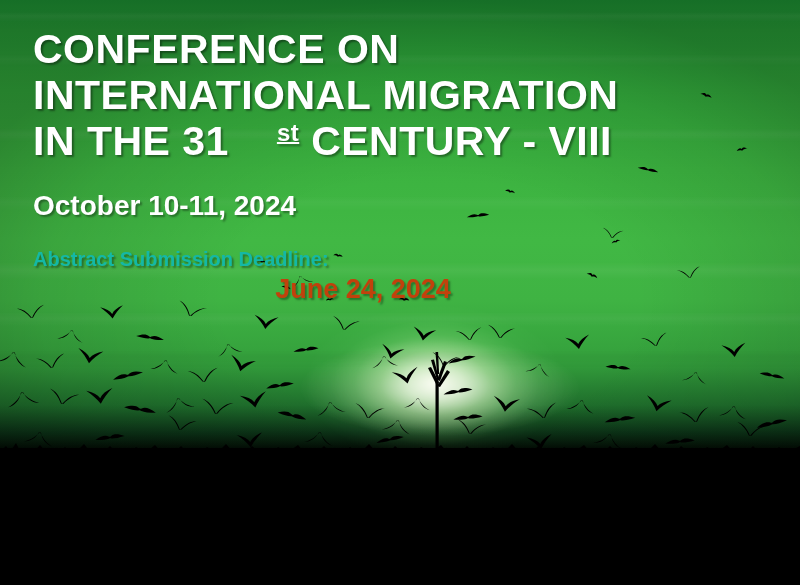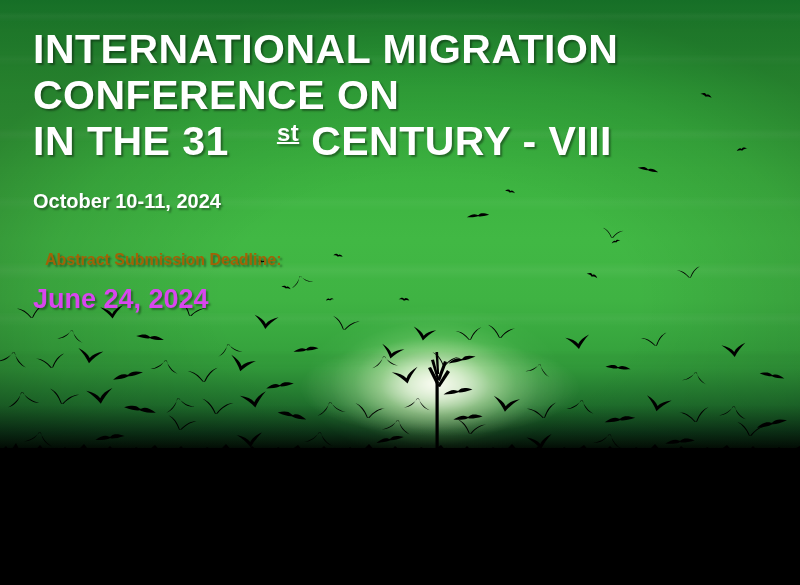--- a/index.html
+++ b/index.html
@@ -123,41 +123,42 @@
     font-size: 24px;
     vertical-align: baseline;
     position: relative;
     top: -14px;
     text-decoration: underline;
     text-underline-offset: 1px;
     margin-left: 48px;
   }
   .dateline {
     color: #ffffff;
+    font-size: 28px;
+    font-weight: bold;
+    margin: 0;
+    padding-top: 20px;
+    text-shadow: 2px 2px 2px rgba(0,0,0,.35);
+  }
+  .deadline-label {
+    color: #14b8a6;
     font-size: 20px;
     font-weight: bold;
     margin: 0;
-    padding-top: 20px;
-    text-shadow: 2px 2px 2px rgba(0,0,0,.35);
-  }
-  .deadline-label {
-    color: #a16207;
-    font-size: 16px;
-    font-weight: bold;
-    margin: 12px;
     padding-top: 26px;
     text-shadow: 2px 2px 2px rgba(0,0,0,.35);
   }
   .deadline-date {
-    color: #d946ef;
+    color: #c2410c;
     font-size: 27px;
     font-weight: bold;
     margin: 0;
     padding-top: 3px;
     text-shadow: 2px 2px 2px rgba(0,0,0,.35);
+    text-align: center;
   }
 </style>
 </head>
 <body>
 
 <div id="poster">
 
   <div class="sky"></div>
   <div class="sunglow"></div>
   <div class="sunglow2"></div>
@@ -278,22 +279,22 @@
       <use href="#bU" transform="translate(750,436) rotate(8) scale(1.1)"></use>
 
       <use href="#bS" transform="translate(616,242) rotate(-18) scale(0.75)"></use>
       <use href="#bS" transform="translate(286,288) rotate(16) scale(0.8)"></use>
       <use href="#bS" transform="translate(330,300) rotate(-8) scale(0.7)"></use>
       <use href="#bS" transform="translate(262,262) rotate(10) scale(0.7)"></use>
     </g>
   </svg>
 
   <div class="text-block">
+    <h1 class="title">CONFERENCE ON</h1>
     <h1 class="title">INTERNATIONAL MIGRATION</h1>
-    <h1 class="title">CONFERENCE ON</h1>
     <h1 class="title"><span>IN THE 31</span><span class="sup">st</span><span> CENTURY - VIII</span></h1>
 
     <p class="dateline">October 10-11, 2024</p>
     <p class="deadline-label">Abstract Submission Deadline:</p>
     <p class="deadline-date">June 24, 2024</p>
   </div>
 
 </div>
 
 </body></html>

